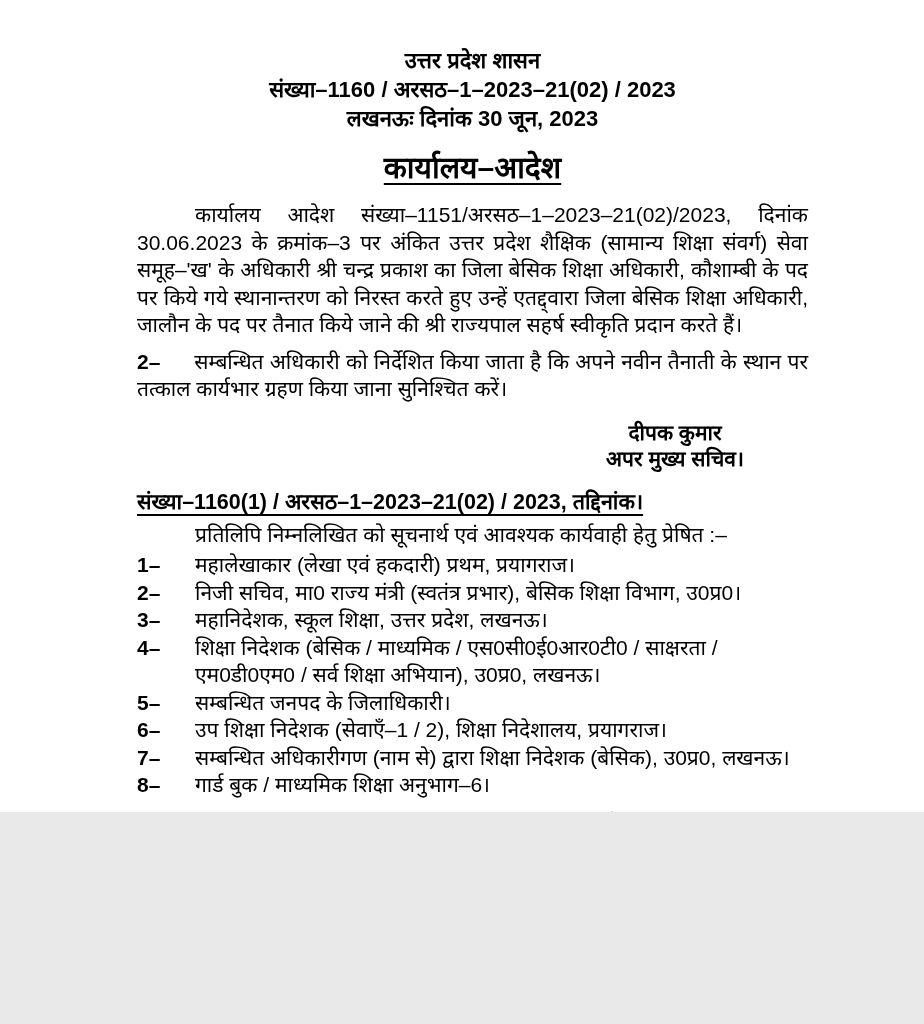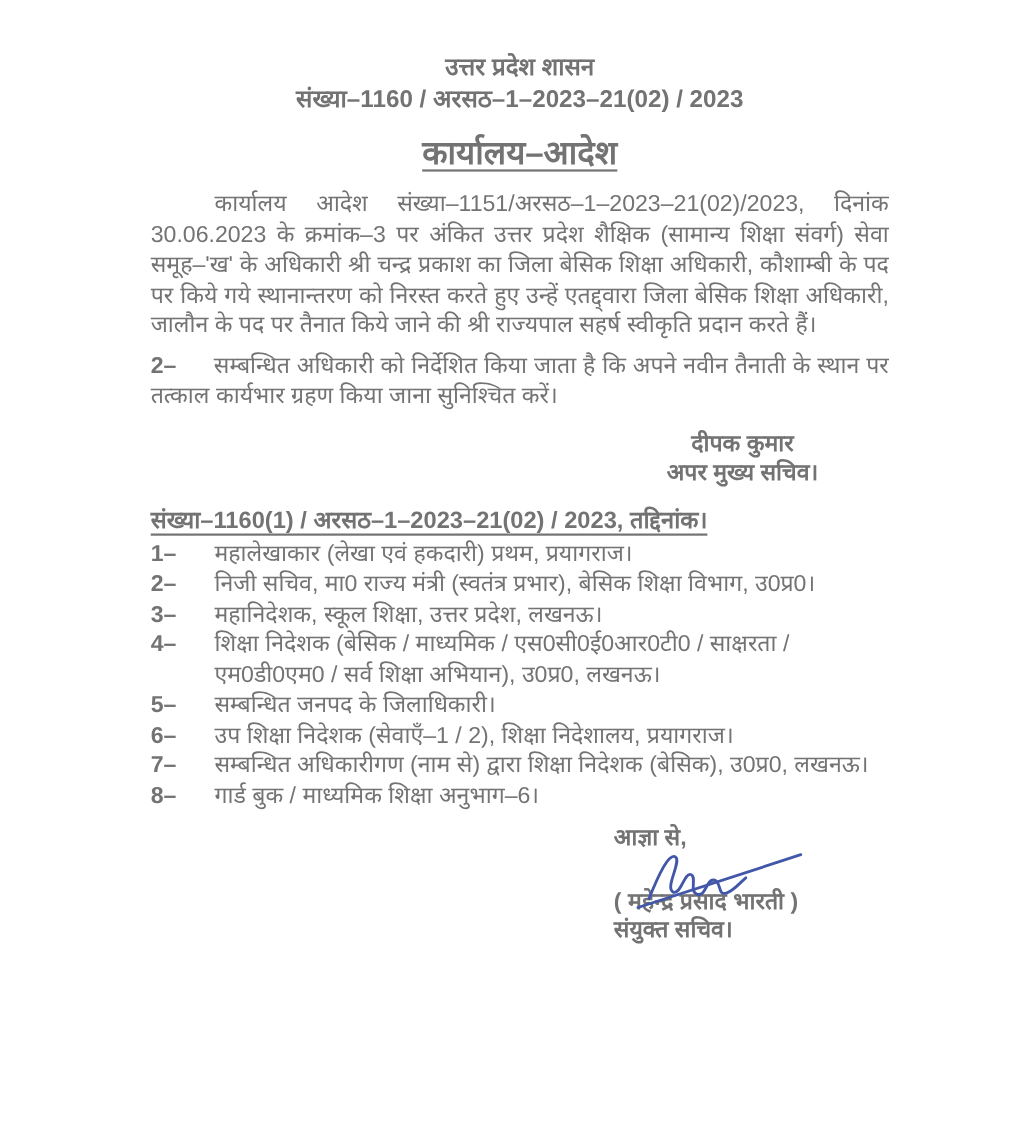--- a/index.html
+++ b/index.html
@@ -1,21 +1,21 @@
 <!DOCTYPE html>
 <html lang="hi"><head>
 <meta charset="utf-8">
 <style>
   html,body{margin:0;padding:0;background:#e9e9e9;}
   .page{
     position:relative;
-    width:924px;height:1024px;
+    width:924px;height:812px;
     margin:0 auto;
     background:#ffffff;
-    color:#737373;
+    color:#000000;
     font-family:"Liberation Sans","DejaVu Sans",sans-serif;
     overflow:hidden;
     box-sizing:border-box;
   }
   .content{padding:46px 116px 0 137px;box-sizing:border-box;}
   .hdr{text-align:center;font-weight:700;font-size:22px;line-height:29px;}
   .office-order-title{
     text-align:center;font-weight:700;font-size:30px;
     margin-top:13px;margin-bottom:14px;
   }
@@ -72,38 +72,40 @@
   .sig-scribble svg{width:100%;height:100%;}
 </style>
 </head>
 <body>
 
 <div class="page">
   <div class="content">
 
     <div class="hdr">उत्तर प्रदेश शासन</div>
     <div class="hdr">संख्या–1160 / अरसठ–1–2023–21(02) / 2023</div>
+    <div class="hdr">लखनऊः दिनांक 30 जून, 2023</div>
 
     <div class="office-order-title">
       <span>कार्यालय–आदेश</span>
     </div>
 
     <p class="body-par par1">कार्यालय आदेश संख्या–1151/अरसठ–1–2023–21(02)/2023, दिनांक 30.06.2023 के क्रमांक–3 पर अंकित उत्तर प्रदेश शैक्षिक (सामान्य शिक्षा संवर्ग) सेवा समूह–'ख' के अधिकारी श्री चन्द्र प्रकाश का जिला बेसिक शिक्षा अधिकारी, कौशाम्बी के पद पर किये गये स्थानान्तरण को निरस्त करते हुए उन्हें एतद्द्वारा जिला बेसिक शिक्षा अधिकारी, जालौन के पद पर तैनात किये जाने की श्री राज्यपाल सहर्ष स्वीकृति प्रदान करते हैं।</p>
 
     <p class="body-par par2"><span class="num-inline">2–</span><span>सम्बन्धित अधिकारी को निर्देशित किया जाता है कि अपने नवीन तैनाती के स्थान पर तत्काल कार्यभार ग्रहण किया जाना सुनिश्चित करें।</span></p>
 
     <div class="sign-block-1">
       <div class="name">दीपक कुमार</div>
       <div>अपर मुख्य सचिव।</div>
     </div>
 
     <div class="ref-line">
       <span>संख्या–1160(1) / अरसठ–1–2023–21(02) / 2023, तद्दिनांक।</span>
     </div>
 
+    <div class="copy-line">प्रतिलिपि निम्नलिखित को सूचनार्थ एवं आवश्यक कार्यवाही हेतु प्रेषित :–</div>
 
     <div class="dist-list">
       <div class="dist-item">
         <span class="n">1–</span>
         <span class="t">महालेखाकार (लेखा एवं हकदारी) प्रथम, प्रयागराज।</span>
       </div>
       <div class="dist-item">
         <span class="n">2–</span>
         <span class="t">निजी सचिव, मा0 राज्य मंत्री (स्वतंत्र प्रभार), बेसिक शिक्षा विभाग, उ0प्र0।</span>
       </div>

